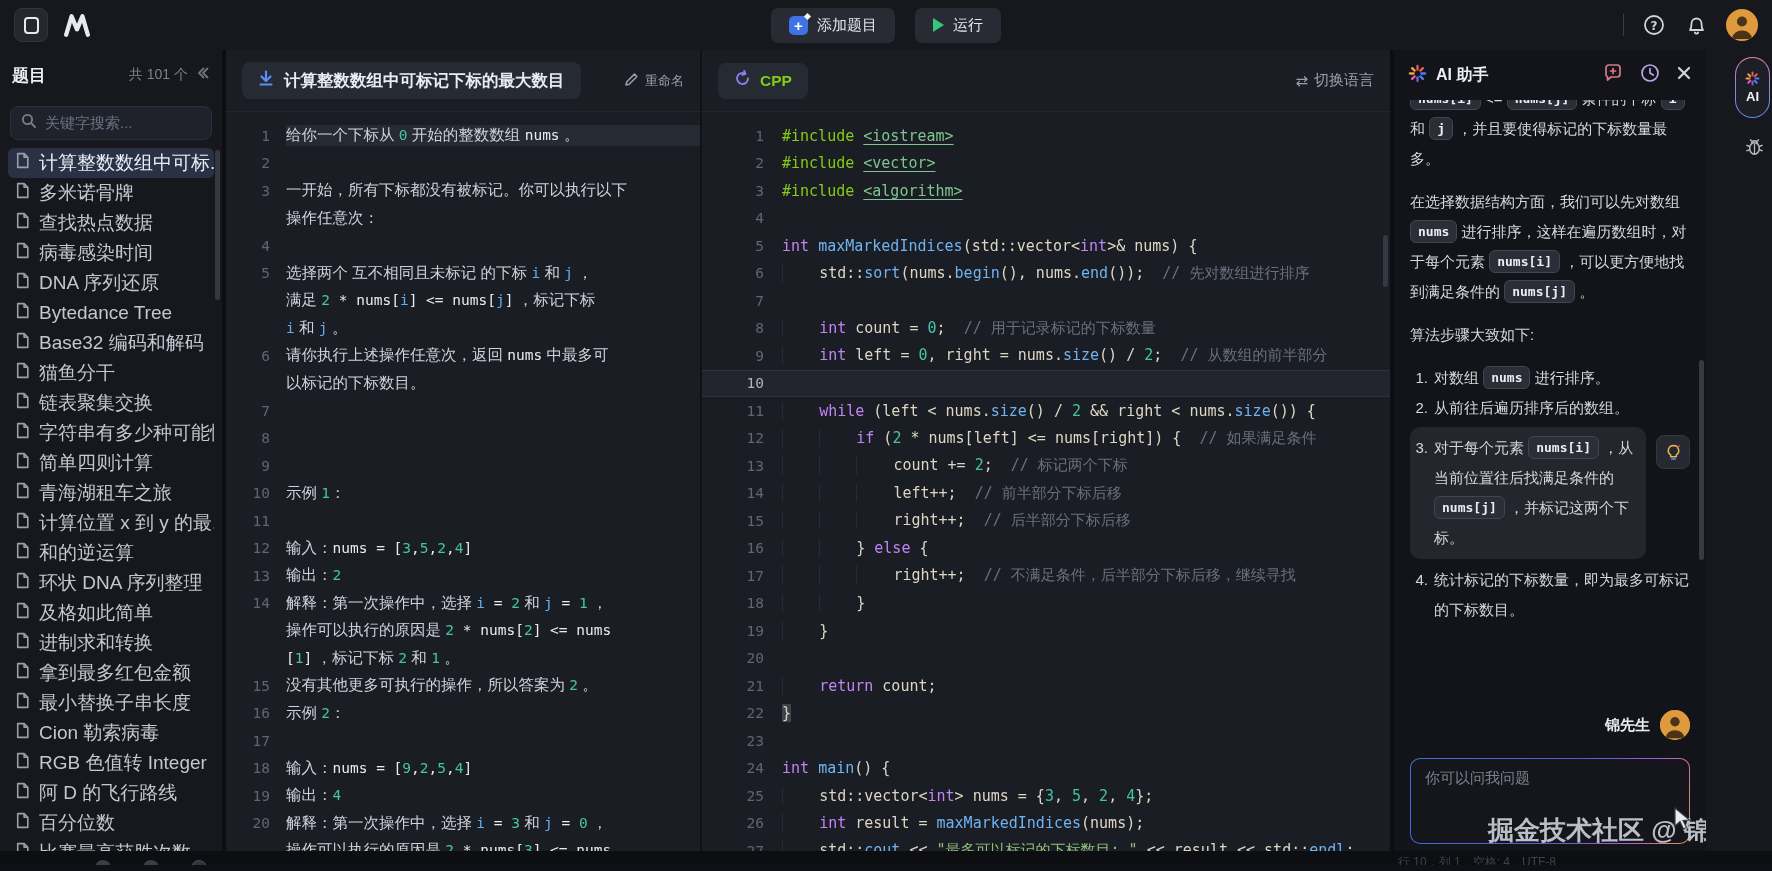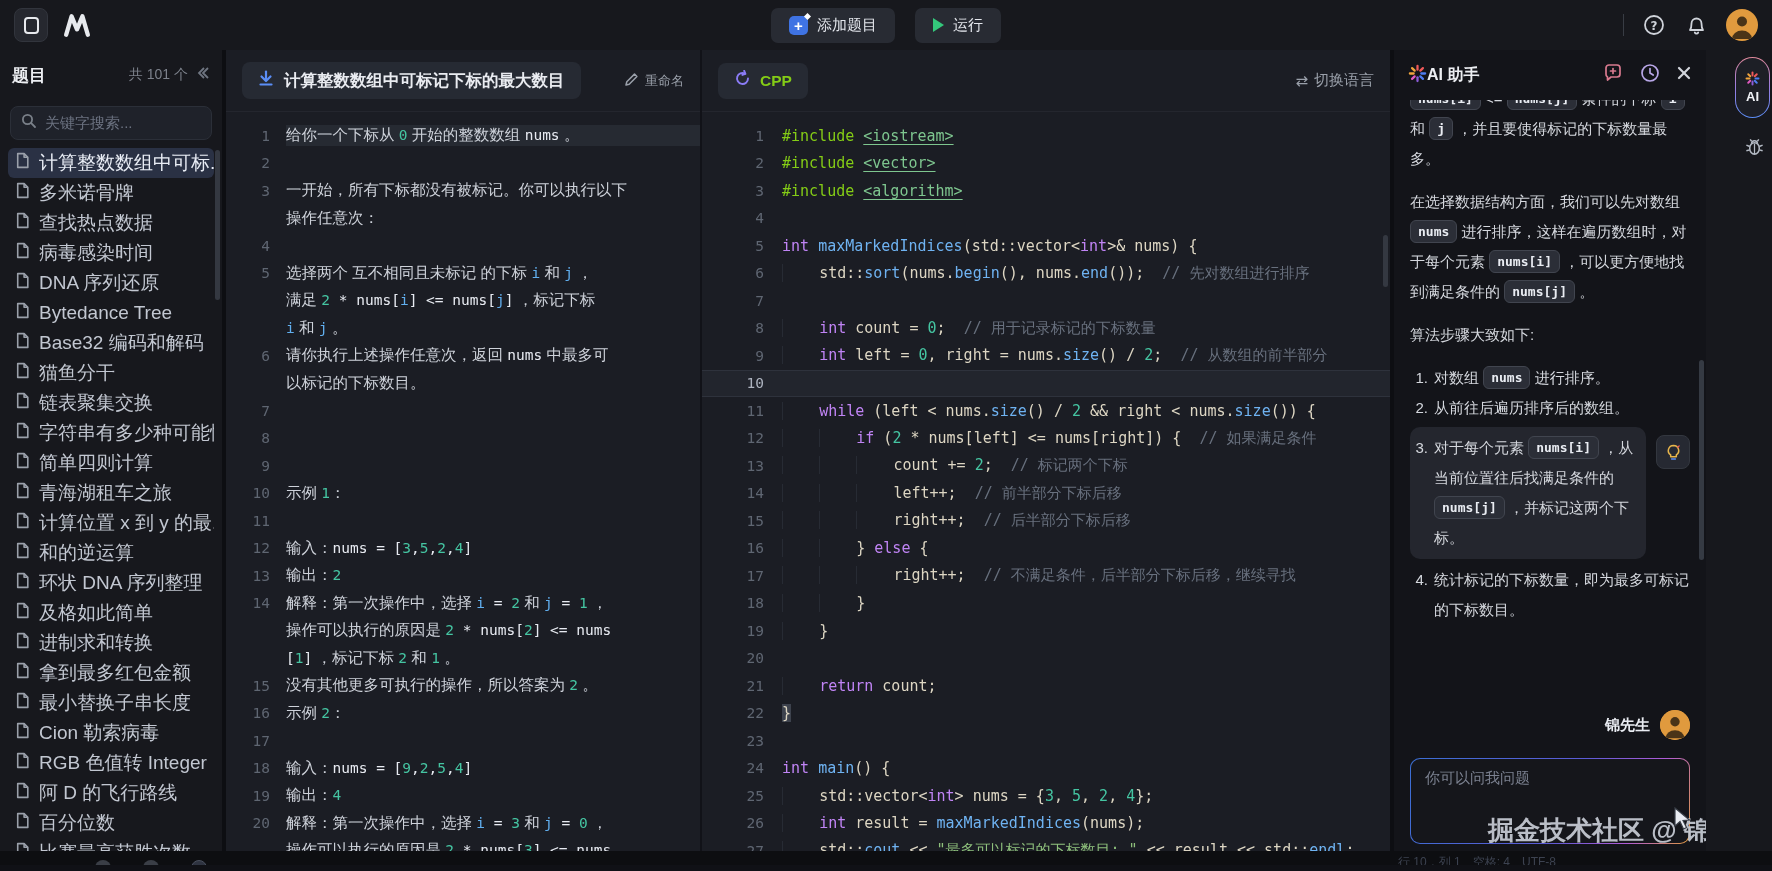--- a/index.html
+++ b/index.html
@@ -88,21 +88,21 @@
   .tok-kw { color:#c084f5; }
   .tok-pre { color:#84cc16; }
   .tok-inc { color:#7ec68f; text-decoration:underline; text-underline-offset:3px; }
   .tok-fn { color:#6fb3f2; }
   .tok-str { color:#8ec07c; }
   .tok-cmt { color:#68707e; }
   .brkt { background:#3d424d; }
   .code-scroll { position:absolute; right:2px; top:185px; width:5px; height:52px; background:#343841; border-radius:3px; }
 
   
-  .ai-head { height:50px; display:flex; align-items:center; padding:0 14px; position:relative;
+  .ai-head { height:50px; display:flex; align-items:center; padding:0 14px; gap:9px; position:relative;
     background:#131419; z-index:4; }
   .ai-title { font-size:16px; font-weight:bold; color:#eceef2; }
   .ai-head-icons { margin-left:auto; display:flex; align-items:center; gap:16px; }
   .ai-body { position:absolute; top:50px; bottom:0; left:0; right:0; overflow:hidden; padding:0 16px; }
   .msg-p { font-size:15px; line-height:30px; color:#d5d8de; margin-bottom:13px; }
   .msg-p.cut { margin-top:-16px; }
   .chip { display:inline-block; font-family:"DejaVu Sans Mono",monospace; font-size:13px; font-weight:bold;
     color:#e9ecf2; background:#2b2e37; border:1px solid #41454f; border-radius:6px; padding:0 7px;
     line-height:21px; vertical-align:1px; }
   .step { display:flex; font-size:15px; line-height:30px; color:#d5d8de; position:relative; }

